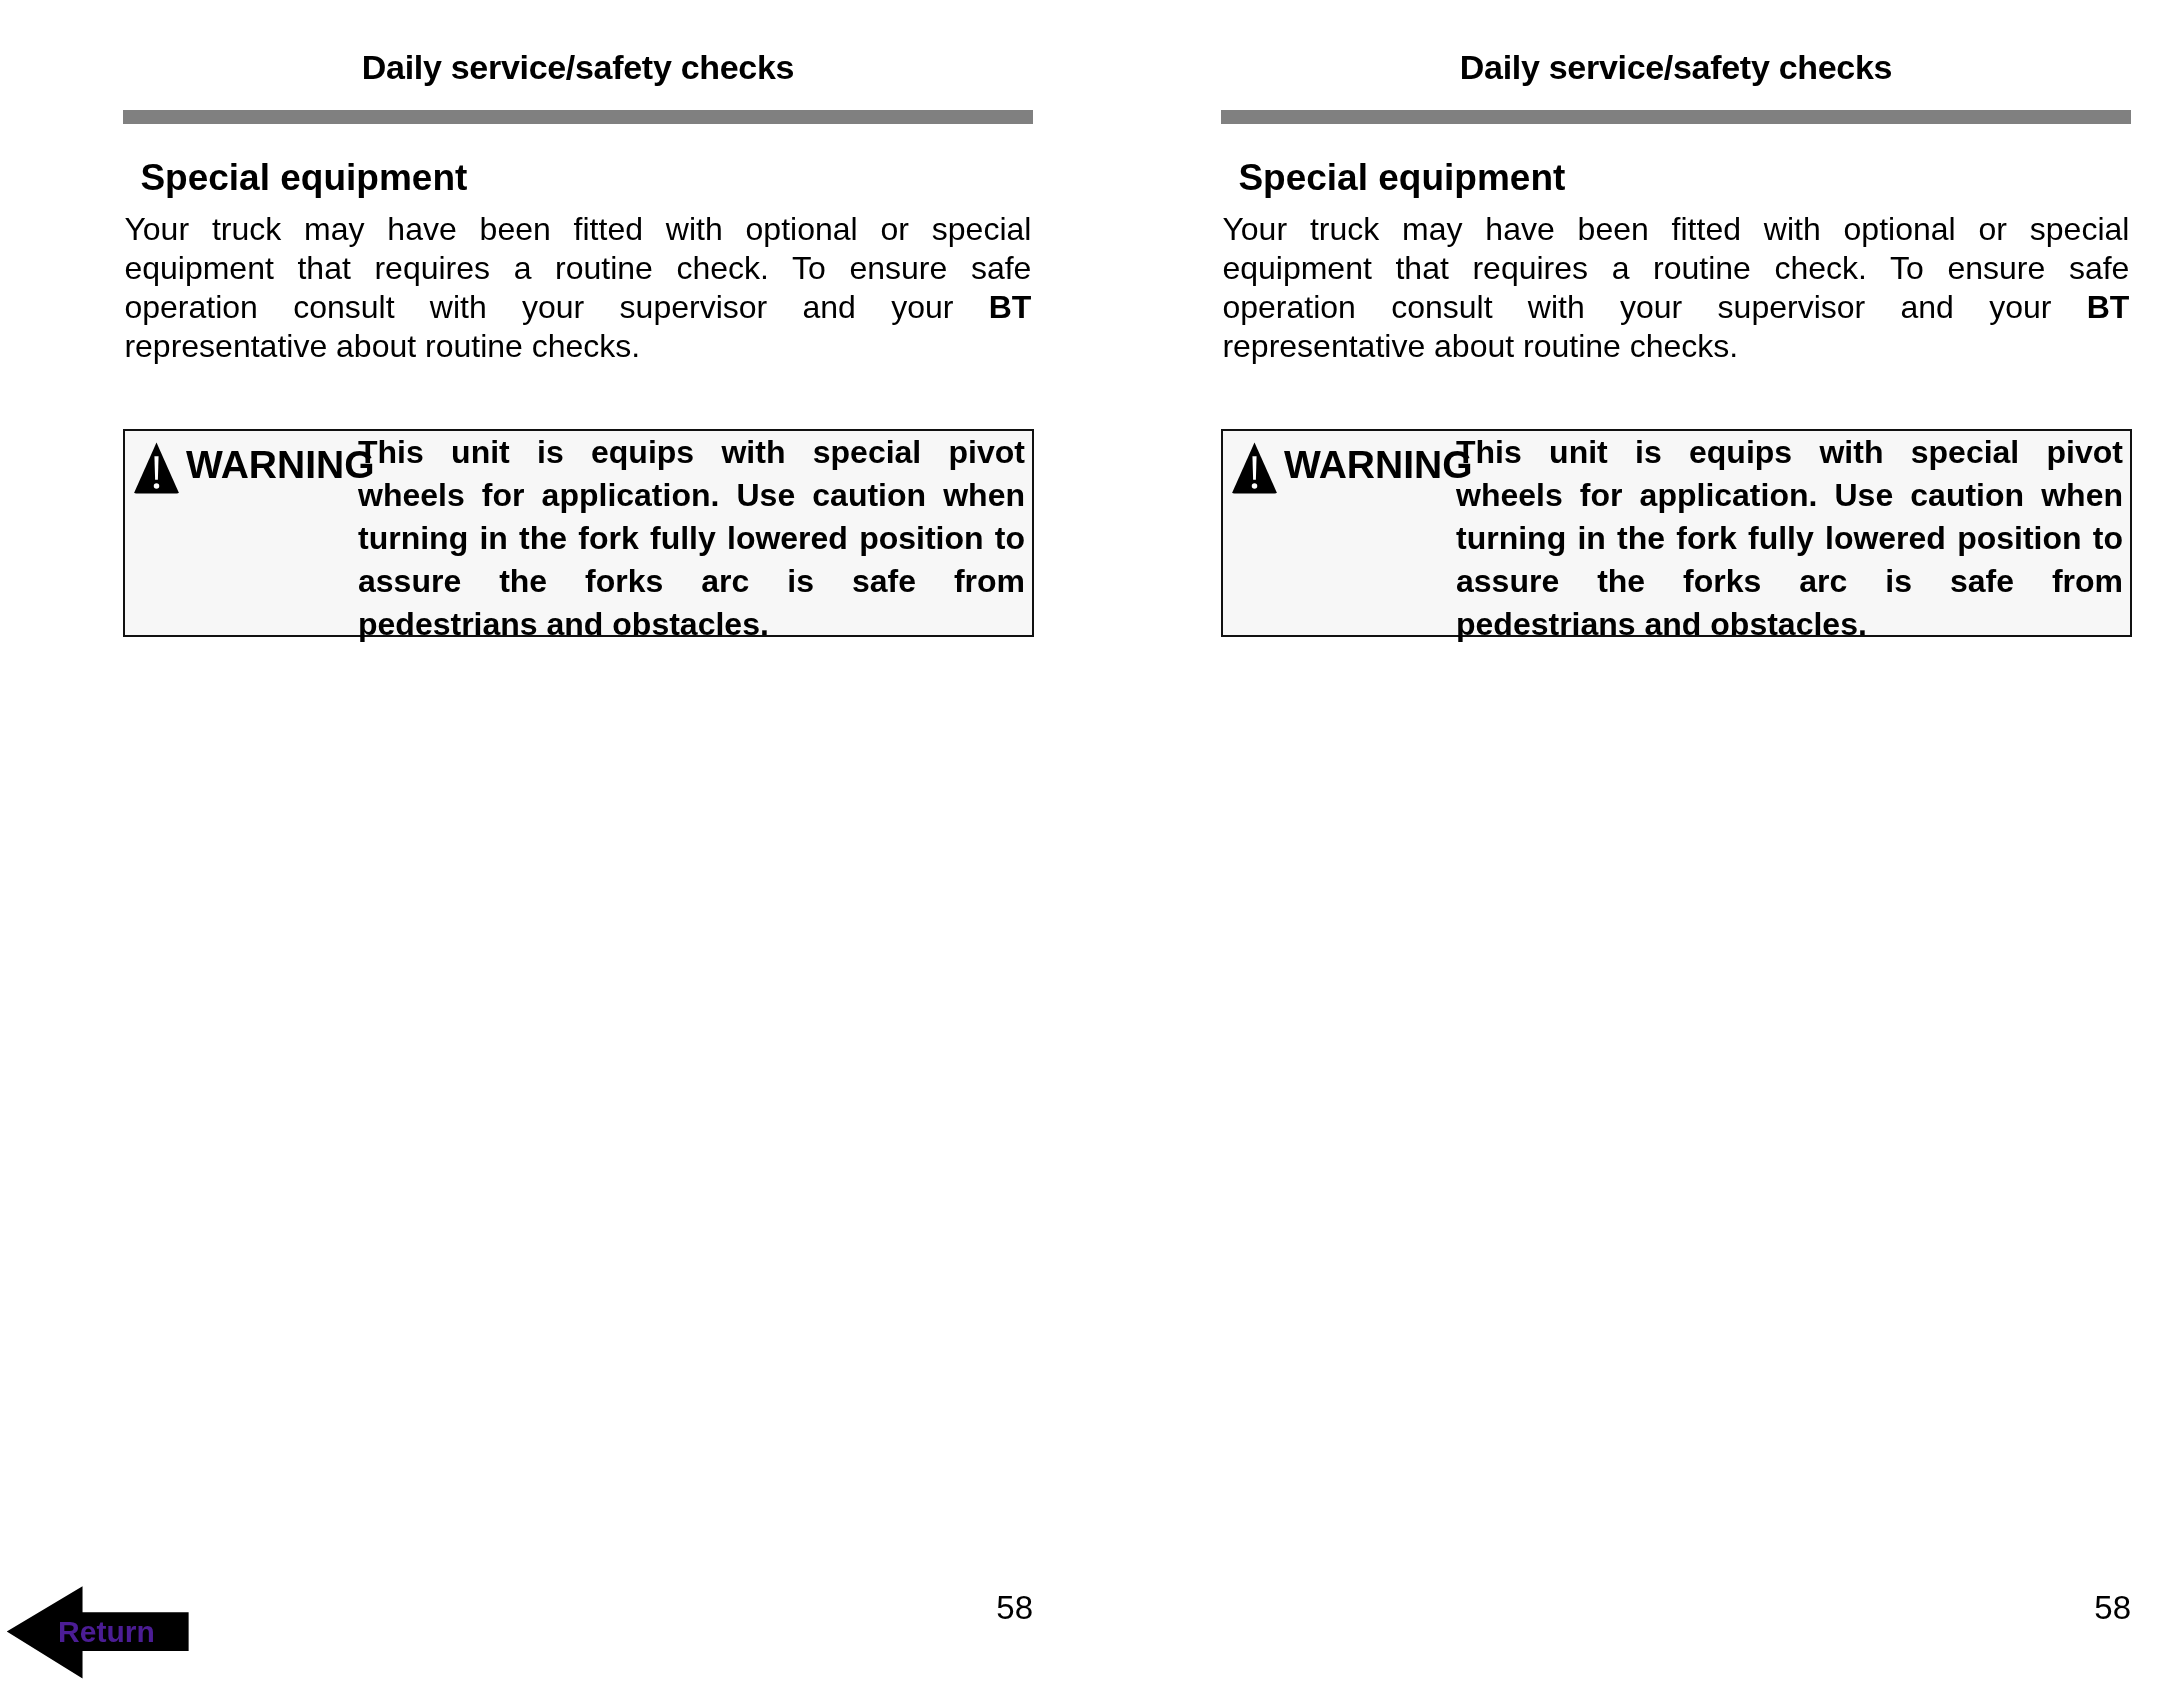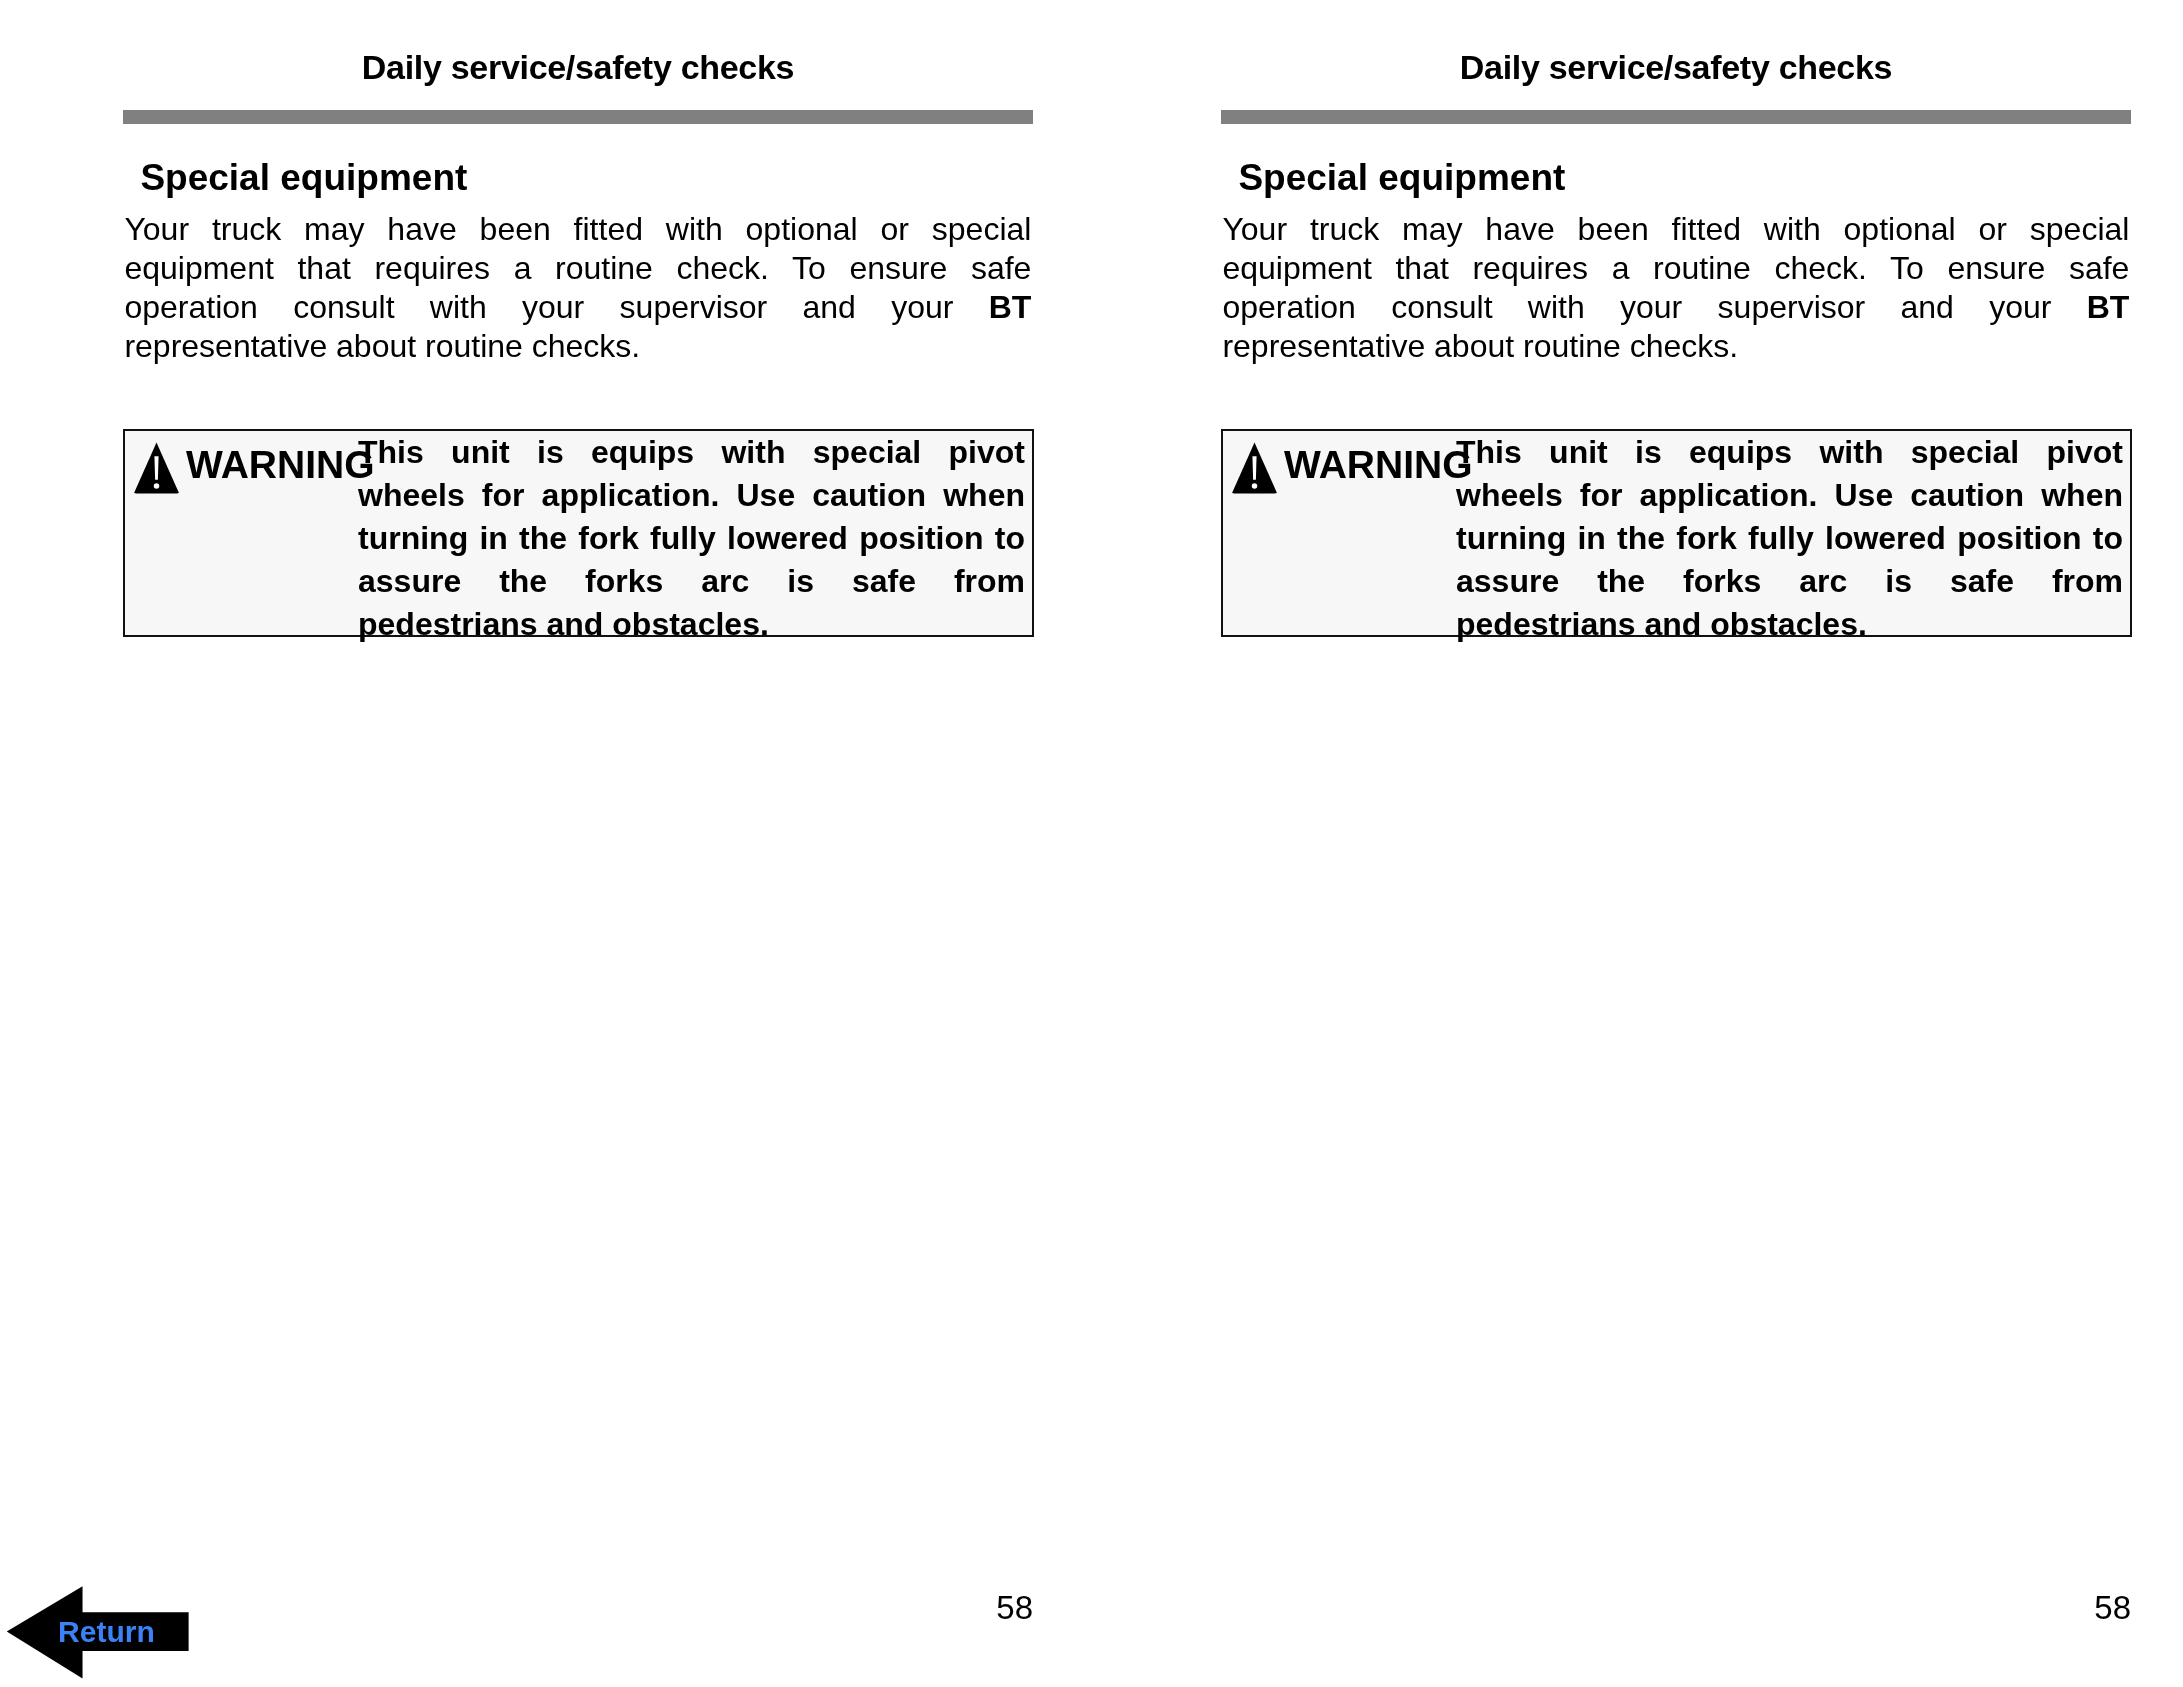--- a/index.html
+++ b/index.html
@@ -17,21 +17,21 @@
   .body b { font-weight: bold; }
   .warnbox { position: absolute; top: 429px; left: 0; width: 907px; height: 204px;
              border: 2.8px solid #111; background: #f7f7f7; }
   .warn-icon { position: absolute; left: 8.3px; top: 9.6px; width: 47px; height: 54px; }
   .warn-label { position: absolute; left: 61px; top: 12.4px; font-weight: bold; font-size: 39px; }
   .warn-text { position: absolute; left: 233px; top: 0px; width: 667px; font-weight: bold;
                font-size: 32px; line-height: 43px; text-align: justify; text-align-last: left; margin: 0; }
   .pageno { position: absolute; top: 1589px; width: 910px; text-align: right; font-size: 33px; }
   .return-btn { position: absolute; left: 4.1px; top: 1586px; width: 186px; height: 94px; cursor: pointer; }
   .return-btn svg { position: absolute; left: 0; top: 0; }
-  .return-label { position: absolute; left: 54px; top: 29px; color: #3b82f6; font-weight: bold; font-size: 30px; }
+  .return-label { position: absolute; left: 54px; top: 29px; color: #4c1d95; font-weight: bold; font-size: 30px; }
 </style>
 </head>
 <body>
 
 <div class="page left">
   <h1 class="title">Daily service/safety checks</h1>
   <div class="rule"></div>
   <h2 class="subhead">Special equipment</h2>
   <p class="body"><span>Your truck may have been fitted with optional or special equipment that requires a routine check. To ensure safe operation consult with your supervisor and your</span> <b>BT</b> <span>representative about routine checks.</span></p>
   <div class="warnbox">

